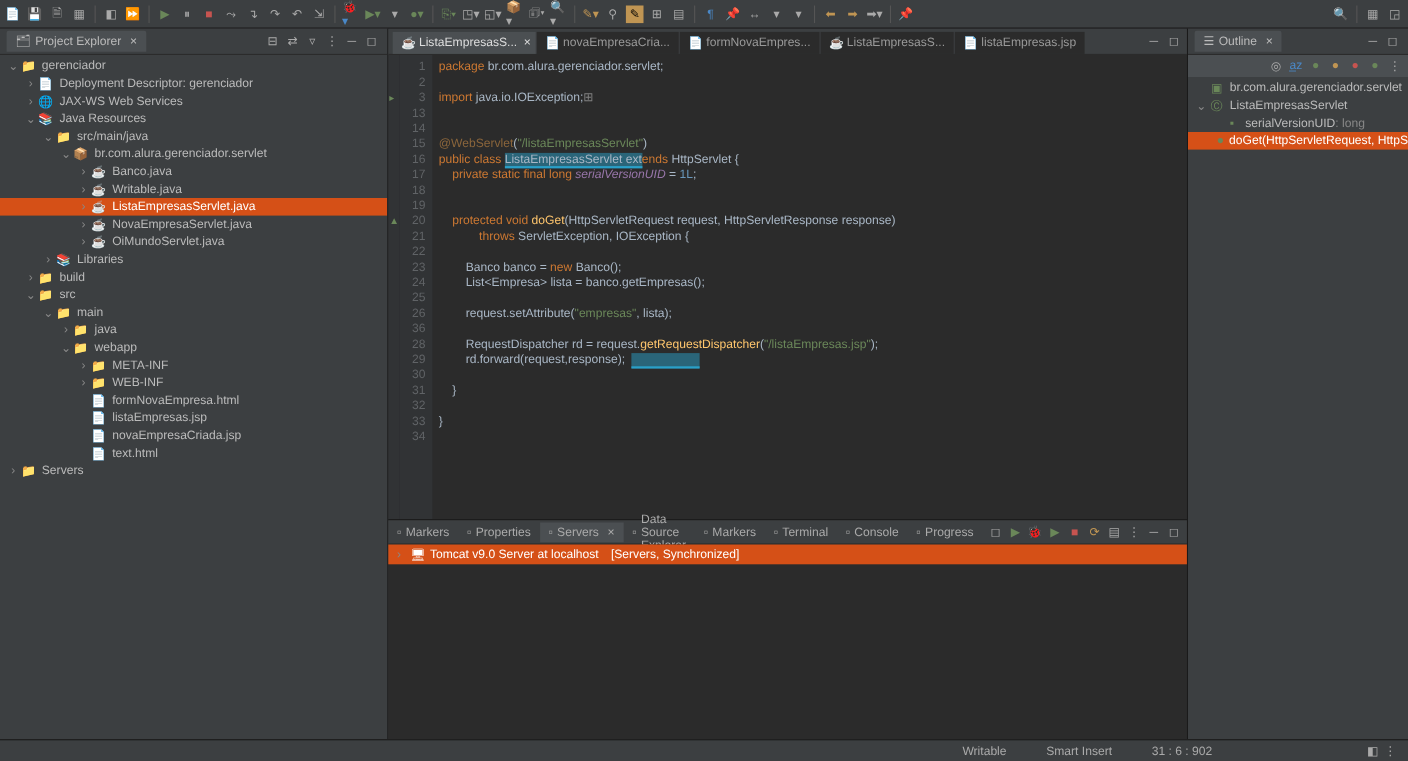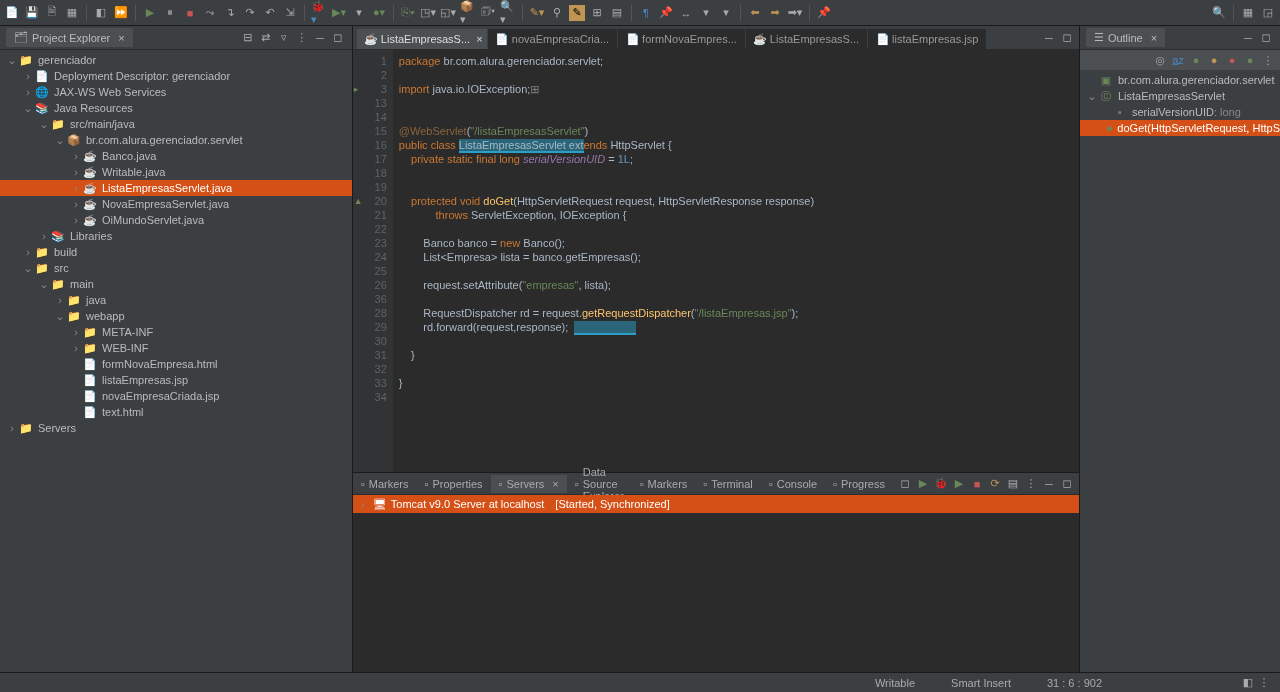--- a/index.html
+++ b/index.html
@@ -370,21 +370,21 @@
             <span class="panel-btn">─</span>
             <span class="panel-btn">◻</span>
           </div>
         </div>
       <div class="bottom-content">
         <div class="server-row">
           <span class="tree-arrow">›</span>
           <span>🖥</span>
           <span>Tomcat v9.0 Server at localhost</span>
           <span>&nbsp;</span>
-          <span>[Started, Synchronized]</span>
+          <span>[Servers, Synchronized]</span>
         </div>
       </div>
     </div>
   </div>
 
   <div class="panel right-panel">
     <div class="panel-header">
       <div class="panel-tab">
         <span>☰</span>
         <span>Outline</span>

